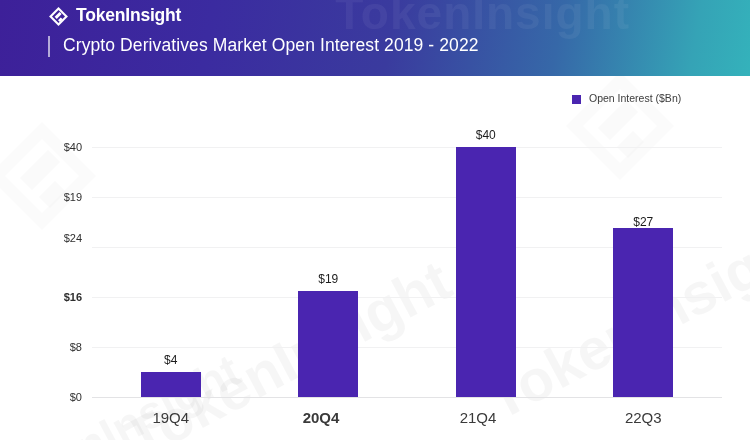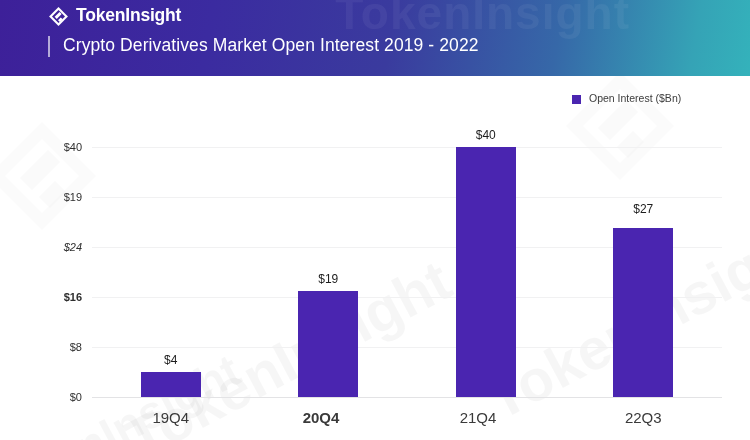--- a/index.html
+++ b/index.html
@@ -251,41 +251,41 @@
   <div class="legend">
     <span class="legend-swatch"></span>
     <span class="legend-label">Open Interest ($Bn)</span>
   </div>
 
   <div class="plot">
     <div class="ytick-wrap" id="ytick-wrap">
         <div class="ytick" style="top: 397px;">$0</div>
         <div class="ytick" style="top: 347px;">$8</div>
         <div class="ytick" style="top: 297px; font-weight: bold;">$16</div>
-        <div class="ytick" style="top: 247px; font-style: italic;">$24</div>
+        <div class="ytick" style="top: 238px;">$24</div>
         <div class="ytick" style="top: 197px;">$19</div>
         <div class="ytick" style="top: 147px;">$40</div>
       </div>
     <div id="grid-layer">
         <div class="axisline" style="top: 397px;"></div>
         <div class="gridline" style="top: 347px;"></div>
         <div class="gridline" style="top: 297px;"></div>
         <div class="gridline" style="top: 247px;"></div>
         <div class="gridline" style="top: 197px;"></div>
         <div class="gridline" style="top: 147px;"></div>
       </div>
     <div id="bars-layer">
         <div class="bar" style="left: 140.75px; top: 372px; width: 60px; height: 25px; background: rgb(74, 37, 176);"></div>
         <div class="bar-value" style="left: 130.75px; width: 80px; top: 354px;">$4</div>
         <div class="bar" style="left: 298.25px; top: 290.75px; width: 60px; height: 106.25px; background: rgb(74, 37, 176);"></div>
         <div class="bar-value" style="left: 288.25px; width: 80px; top: 272.75px;">$19</div>
         <div class="bar" style="left: 455.75px; top: 147px; width: 60px; height: 250px; background: rgb(74, 37, 176);"></div>
         <div class="bar-value" style="left: 445.75px; width: 80px; top: 129px;">$40</div>
         <div class="bar" style="left: 613.25px; top: 228.25px; width: 60px; height: 168.75px; background: rgb(74, 37, 176);"></div>
-        <div class="bar-value" style="left: 603.25px; width: 80px; top: 203px;">$27</div>
+        <div class="bar-value" style="left: 603.25px; width: 80px; top: 216px;">$27</div>
       </div>
     <div id="xticks-layer">
         <div class="xtick" style="left: 130.75px; width: 80px; top: 410px;">19Q4</div>
         <div class="xtick" style="left: 281px; width: 80px; top: 410px; font-weight: bold;">20Q4</div>
         <div class="xtick" style="left: 438px; width: 80px; top: 410px;">21Q4</div>
         <div class="xtick" style="left: 603.25px; width: 80px; top: 410px;">22Q3</div>
       </div>
   </div>
 
 </div>

